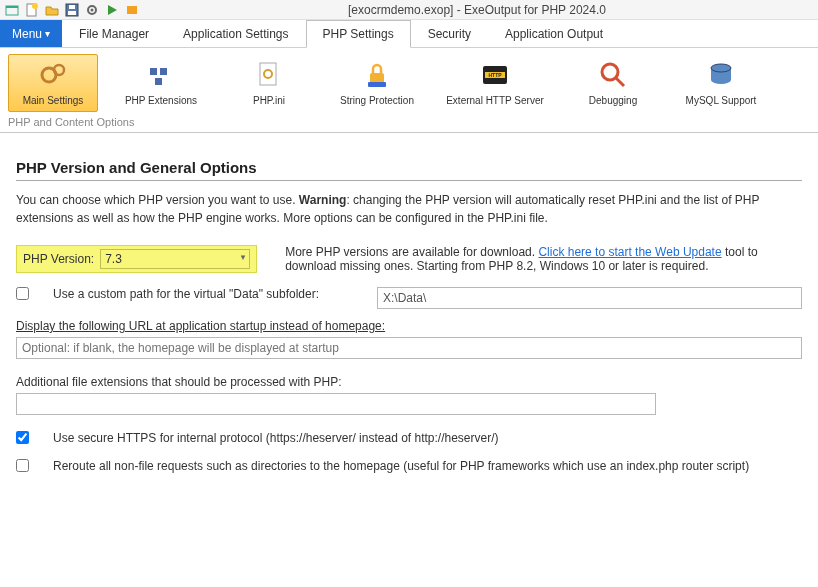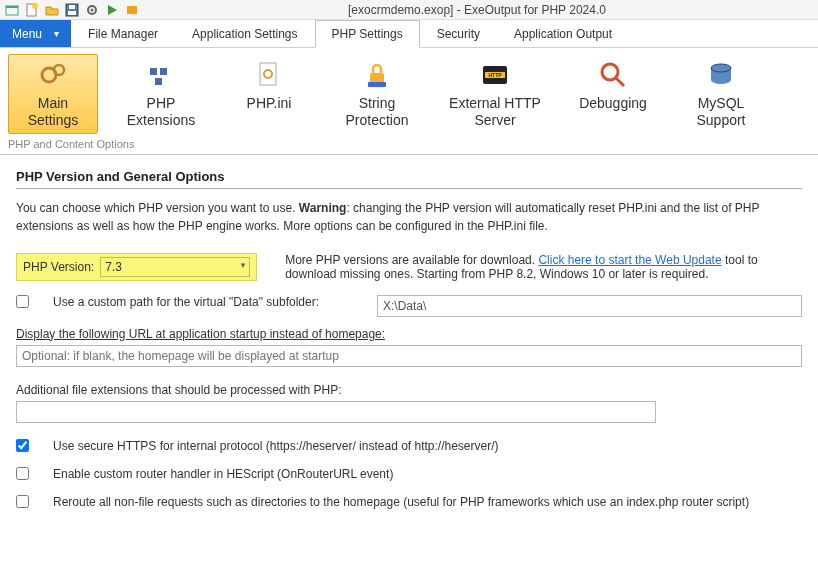--- a/index.html
+++ b/index.html
@@ -6,37 +6,37 @@
   body { font-family: "Segoe UI", Tahoma, sans-serif; font-size: 12px; background: #fff; color: #333; width: 818px; overflow: hidden; }
   
   
   .titlebar { background: #f5f5f5; height: 20px; display: flex; align-items: center; padding: 0 4px; border-bottom: 1px solid #e0e0e0; }
   .titlebar-icons { display: flex; gap: 4px; align-items: center; }
   .titlebar-icons .ticon { width: 16px; height: 16px; display: flex; align-items: center; justify-content: center; cursor: pointer; }
   .titlebar-title { flex: 1; text-align: center; font-size: 12px; color: #444; }
   
   
   .menurow { background: #fff; height: 28px; display: flex; align-items: stretch; border-bottom: 1px solid #d0d0d0; }
-  .menu-btn { background: #1e6fd6; color: #fff; padding: 0 12px; display: flex; align-items: center; gap: 12px; font-size: 12px; cursor: pointer; }
+  .menu-btn { background: #1e6fd6; color: #fff; padding: 0 12px; display: flex; align-items: center; gap: 3px; font-size: 12px; cursor: pointer; }
   .menu-btn .chev { font-size: 10px; }
   .tab { padding: 0 16px; display: flex; align-items: center; font-size: 12px; color: #333; cursor: pointer; border: 1px solid transparent; border-bottom: none; }
   .tab.active { border: 1px solid #c0c0c0; border-bottom: 1px solid #fff; background: #fff; margin-bottom: -1px; }
   
   
   .ribbon { background: #fff; border-bottom: 1px solid #c8c8c8; padding: 6px 8px 2px; }
   .ribbon-items { display: flex; gap: 18px; align-items: flex-start; }
   .ritem { display: flex; flex-direction: column; align-items: center; width: 90px; padding: 4px 2px; cursor: pointer; border: 1px solid transparent; border-radius: 2px; }
   .ritem.selected { background: linear-gradient(#ffe8a6, #ffc94d); border: 1px solid #e0a020; }
   .ritem .ricon { width: 32px; height: 32px; margin-bottom: 4px; display: flex; align-items: center; justify-content: center; }
-  .ritem .rlabel { font-size: 14px; text-align: center; line-height: 1.2; }
+  .ritem .rlabel { font-size: 10px; text-align: center; line-height: 1.2; }
   .ribbon-title { font-size: 11px; color: #888; padding: 4px 0 2px; }
   
   
   .content { padding: 14px 16px; }
-  .section-head { font-size: 13px; font-weight: bold; color: #222; border-bottom: 1px solid #aaa; padding-bottom: 4px; margin-bottom: 10px; }
+  .section-head { font-size: 15px; font-weight: bold; color: #222; border-bottom: 1px solid #aaa; padding-bottom: 4px; margin-bottom: 10px; margin-top: 12px; }
   .desc { font-size: 12px; color: #333; line-height: 1.5; margin-bottom: 18px; }
   .desc b { font-weight: bold; }
   
   .row { display: flex; align-items: center; margin-bottom: 14px; gap: 8px; }
   .php-ver-box { background: #f8f77a; border: 1px solid #d8d84a; padding: 3px 6px; display: flex; align-items: center; gap: 6px; }
   .php-ver-box label { font-size: 12px; }
   .php-ver-select { background: #f8f77a; border: 1px solid #c0c050; padding: 2px 18px 2px 4px; font-size: 12px; width: 150px; position: relative; cursor: pointer; }
   .php-ver-select::after { content: "▾"; position: absolute; right: 4px; top: 2px; font-size: 9px; color: #666; }
   .more-text { font-size: 12px; color: #333; flex: 1; }
   .more-text a { color: #1e6fd6; text-decoration: underline; cursor: pointer; }
@@ -216,22 +216,18 @@
   <div class="group">
     <span class="sub-label">Additional file extensions that should be processed with PHP:</span>
     <input type="text" class="txt-input" style="width: 640px;">
   </div>
 
   <div class="chk-row">
     <input type="checkbox" checked="" style="">
     <label>Use secure HTTPS for internal protocol (https://heserver/ instead of http://heserver/)</label>
   </div>
 
-  <div class="chk-row" style="margin-top:14px">
-    <input type="checkbox" style="">
-    <label>Enable custom router handler in HEScript (OnRouterURL event)</label>
-  </div>
 
   <div class="chk-row" style="margin-top:14px">
     <input type="checkbox" style="">
     <label>Reroute all non-file requests such as directories to the homepage (useful for PHP frameworks which use an index.php router script)</label>
   </div>
 </div>
 
 </body></html>

